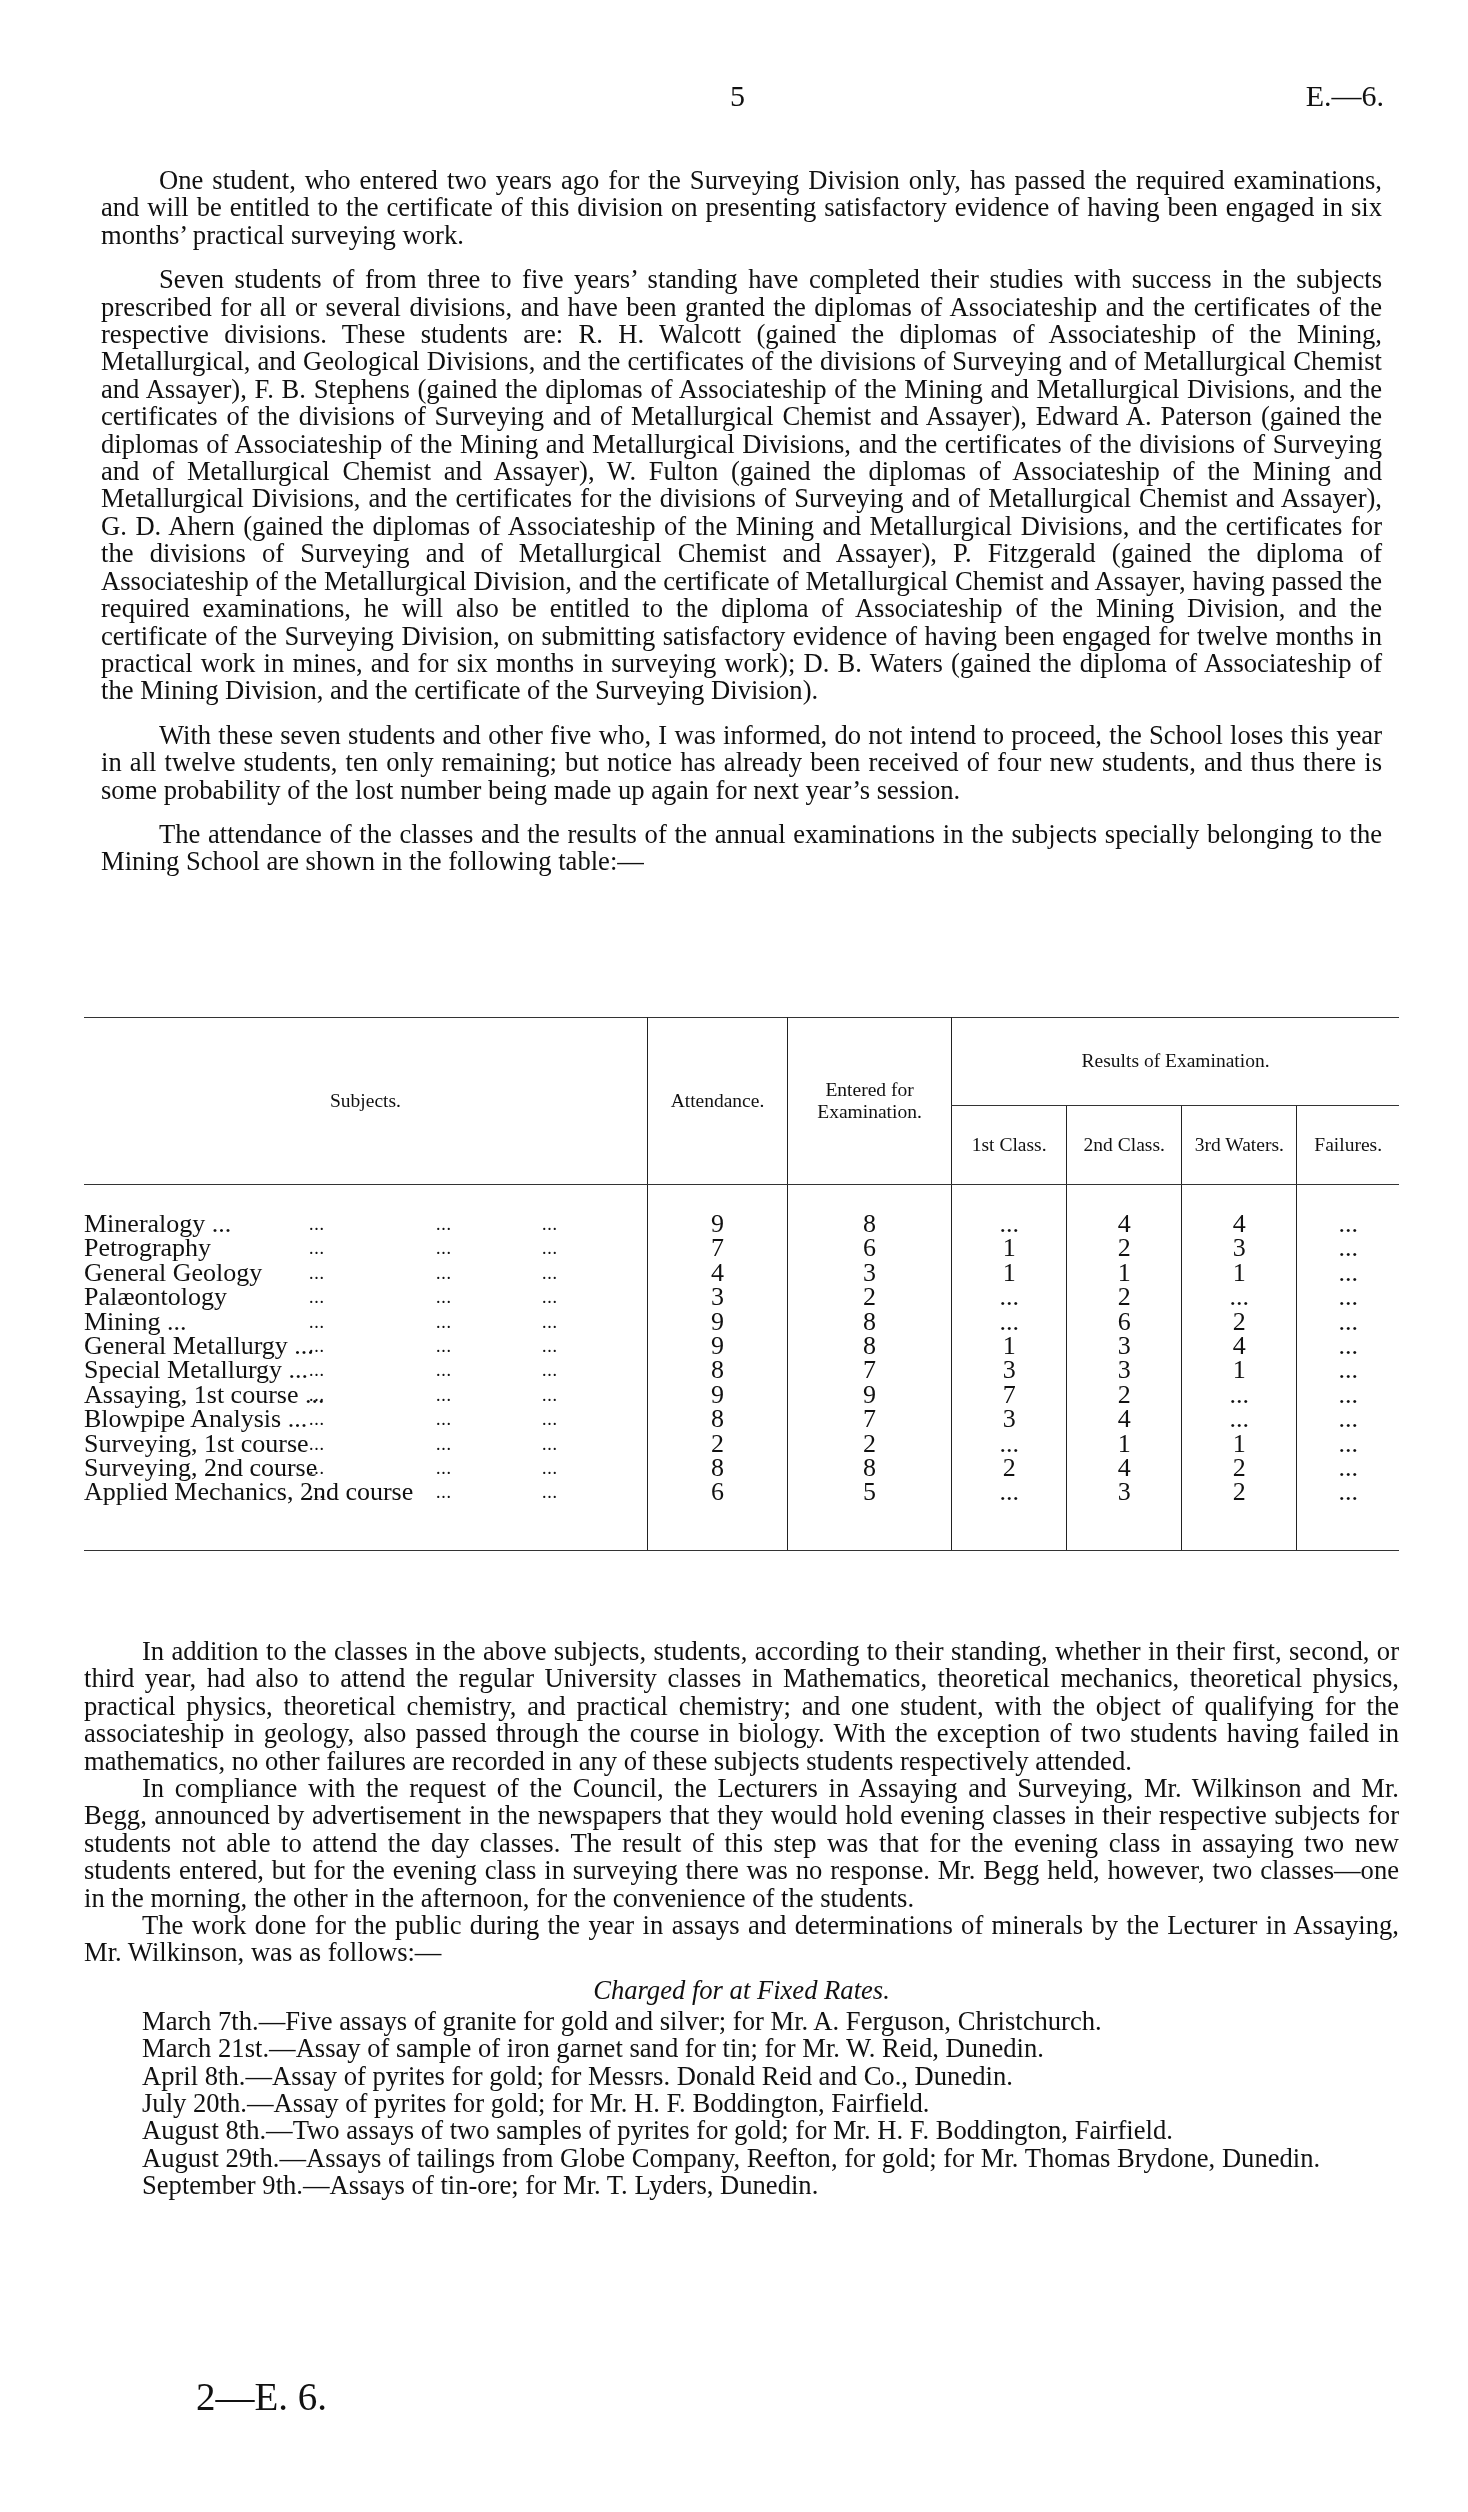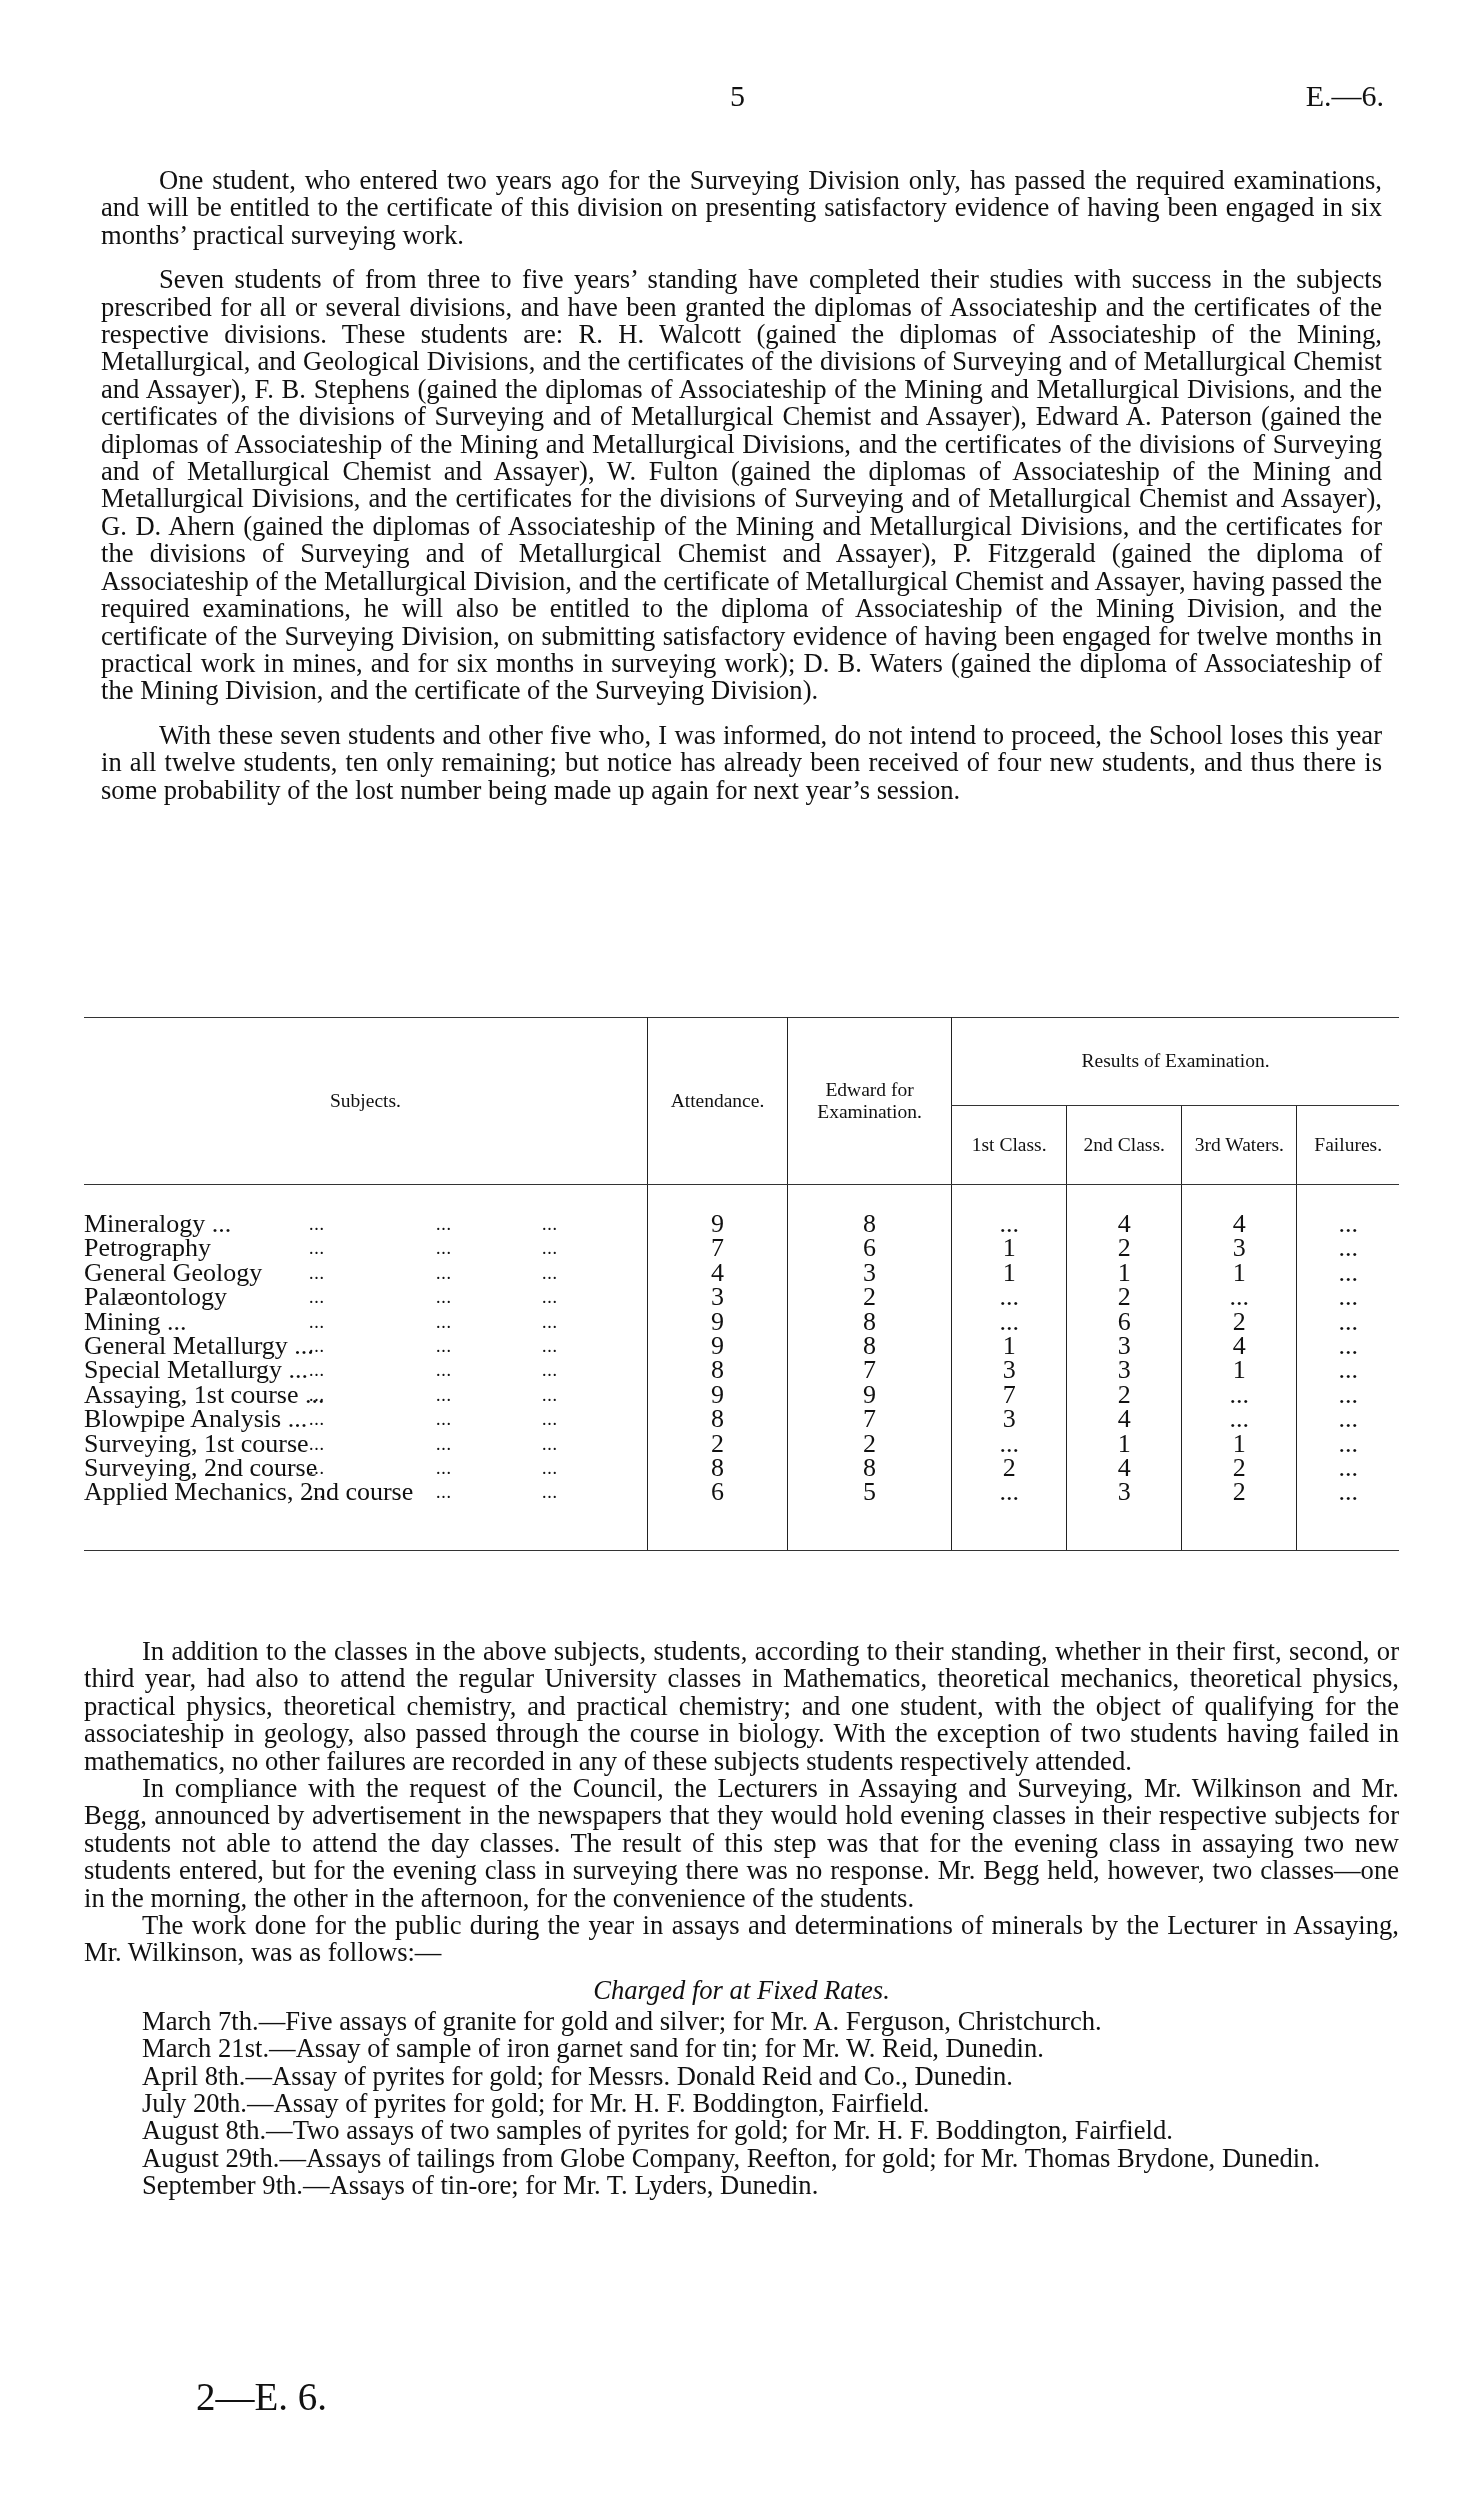--- a/index.html
+++ b/index.html
@@ -41,38 +41,39 @@
 
   <div class="header">
     <span class="pageno">5</span>
     <span class="ref">E.—6.</span>
   </div>
 
   <div class="body-text">
     <p>One student, who entered two years ago for the Surveying Division only, has passed the required examinations, and will be entitled to the certificate of this division on presenting satisfactory evidence of having been engaged in six months’ practical surveying work.</p>
     <p>Seven students of from three to five years’ standing have completed their studies with success in the subjects prescribed for all or several divisions, and have been granted the diplomas of Associateship and the certificates of the respective divisions. These students are: R. H. Walcott (gained the diplomas of Associateship of the Mining, Metallurgical, and Geological Divisions, and the certificates of the divisions of Surveying and of Metallurgical Chemist and Assayer), F. B. Stephens (gained the diplomas of Associateship of the Mining and Metallurgical Divisions, and the certificates of the divisions of Surveying and of Metallurgical Chemist and Assayer), Edward A. Paterson (gained the diplomas of Associateship of the Mining and Metallurgical Divisions, and the certificates of the divisions of Surveying and of Metallurgical Chemist and Assayer), W. Fulton (gained the diplomas of Associateship of the Mining and Metallurgical Divisions, and the certificates for the divisions of Surveying and of Metallurgical Chemist and Assayer), G. D. Ahern (gained the diplomas of Associateship of the Mining and Metallurgical Divisions, and the certificates for the divisions of Surveying and of Metallurgical Chemist and Assayer), P. Fitzgerald (gained the diploma of Associateship of the Metallurgical Division, and the certificate of Metallurgical Chemist and Assayer, having passed the required examinations, he will also be entitled to the diploma of Associateship of the Mining Division, and the certificate of the Surveying Division, on submitting satisfactory evidence of having been engaged for twelve months in practical work in mines, and for six months in surveying work); D. B. Waters (gained the diploma of Associateship of the Mining Division, and the certificate of the Surveying Division).</p>
     <p>With these seven students and other five who, I was informed, do not intend to proceed, the School loses this year in all twelve students, ten only remaining; but notice has already been received of four new students, and thus there is some probability of the lost number being made up again for next year’s session.</p>
+    <p>The attendance of the classes and the results of the annual examinations in the subjects specially belonging to the Mining School are shown in the following table:—</p>
   </div>
 
   <div class="table-wrap">
     <table>
       <colgroup>
         <col style="width:563px">
         <col style="width:140px">
         <col style="width:164px">
         <col style="width:115px">
         <col style="width:115px">
         <col style="width:115px">
         <col style="width:102px">
       </colgroup>
       <thead>
         <tr class="hdr-row1 rule-top">
           <th rowspan="2" style="border-bottom:1.5px solid #333;">Subjects.</th>
           <th rowspan="2" class="vline" style="border-bottom:1.5px solid #333;margin-left:16px;">Attendance.</th>
-          <th rowspan="2" class="vline" style="border-bottom:1.5px solid #333; padding:0 4.5px;">Edward for Examination.</th>
+          <th rowspan="2" class="vline" style="border-bottom:1.5px solid #333; padding:0 4.5px;">Entered for Examination.</th>
           <th colspan="4" class="vline" style="border-bottom:1.1px solid #333;">Results of Examination.</th>
         </tr>
         <tr class="hdr-row2 hline-under">
           <th class="vline">1st Class.</th>
           <th class="vline">2nd Class.</th>
           <th class="vline">3rd Waters.</th>
           <th class="vline">Failures.</th>
         </tr>
       </thead>
       <tbody id="table-body">

